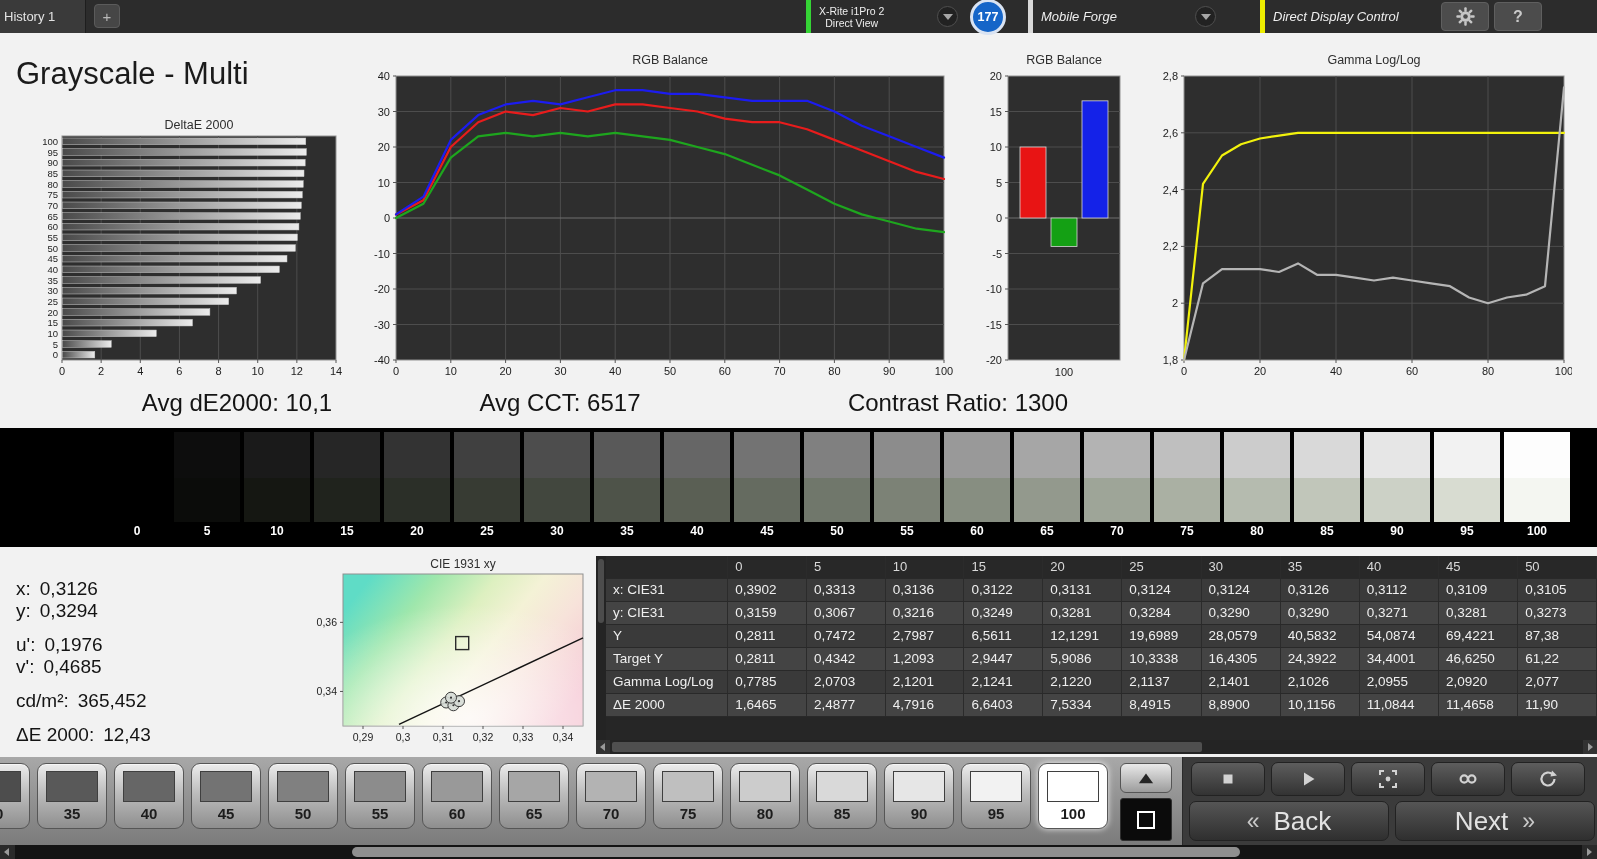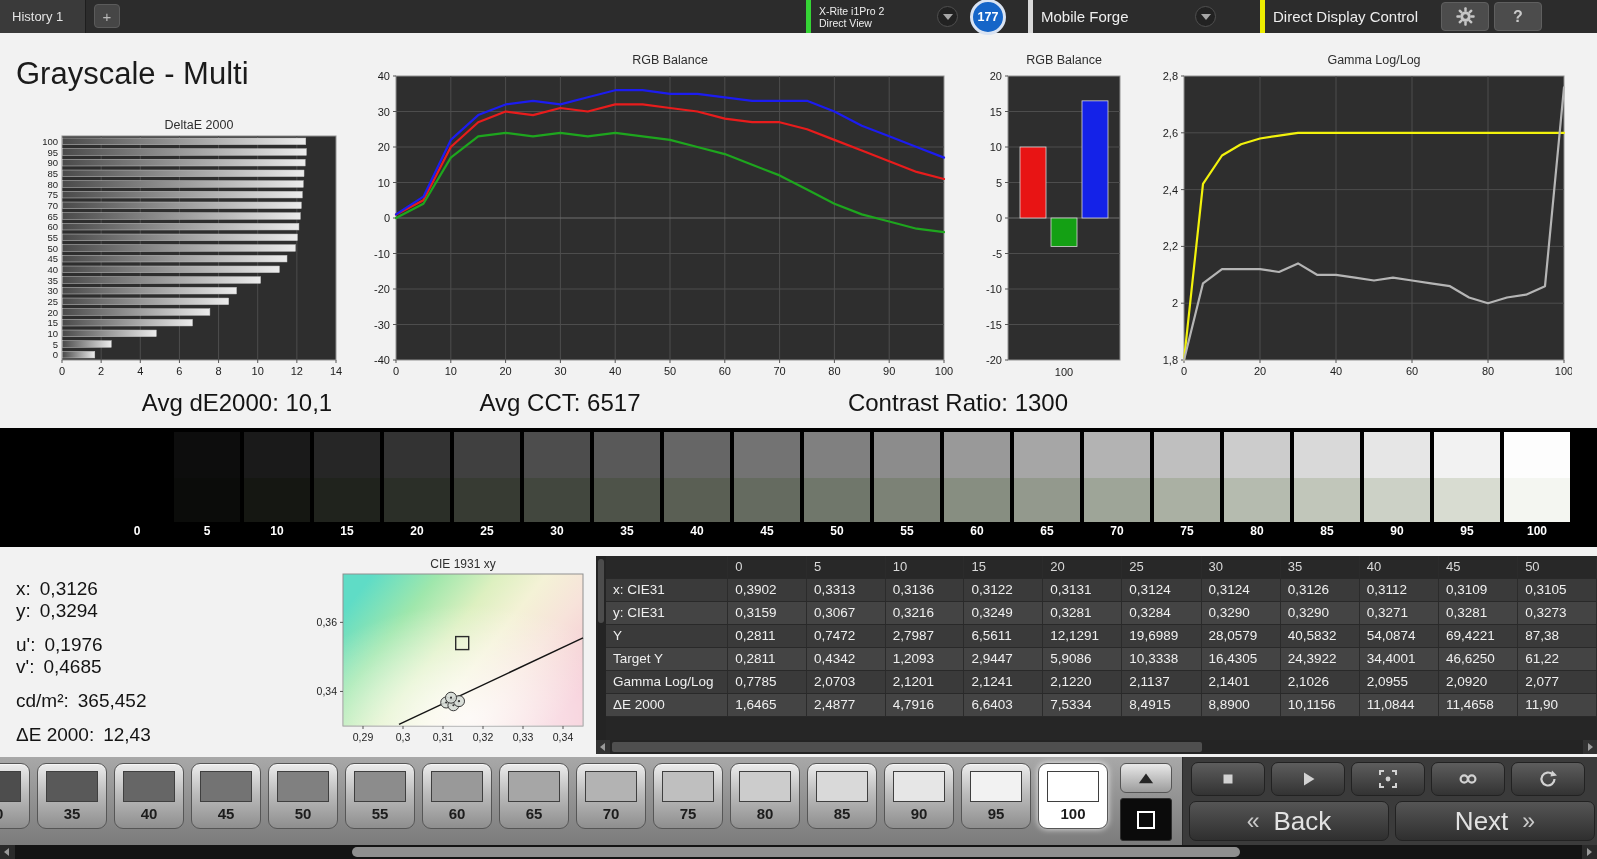--- a/index.html
+++ b/index.html
@@ -3,27 +3,27 @@
 <meta charset="utf-8">
 <style>
   * { margin:0; padding:0; box-sizing:border-box; }
   html,body { width:1597px; height:859px; }
   body { font-family:"Liberation Sans", sans-serif; background:#f2f2f2; overflow:hidden; }
   .app { position:relative; width:1597px; height:859px; background:#f2f2f2; overflow:hidden; }
 
   
   .topbar { position:absolute; left:0; top:0; width:1597px; height:33px; background:#2c2c2c; }
   .tab { position:absolute; left:0; top:0; height:33px; width:86px; background:#3a3a3a; border-right:1px solid #1e1e1e;
-         color:#e3e3e3; font-size:13px; line-height:33px; padding-left:12px; cursor:default; }
+         color:#e3e3e3; font-size:13px; line-height:33px; padding-left:4px; cursor:default; }
   .addtab { position:absolute; left:94px; top:4px; width:26px; height:24px; background:#464646; border:1px solid #5b5b5b;
             border-radius:4px; color:#b9b9b9; font-size:15px; line-height:21px; text-align:center; }
-  .dd { position:absolute; top:0; height:33px; display:flex; align-items:center; color:#eee; }
+  .dd { position:absolute; top:0; height:33px; display:flex; align-items:center; color:#eee;text-align:center; }
   .accent { width:5px; height:33px; margin-right:8px; flex:none; }
   .dd-lines { display:flex; flex-direction:column; justify-content:center; line-height:12px; font-size:10.5px; }
-  .dd-label { font-size:15px; }
+  .dd-label { font-size:13px;font-style:italic; }
   .chev-circle { width:21px; height:21px; border-radius:50%; background:#222; border:1px solid #4f4f4f;
                  margin-left:auto; display:flex; align-items:center; justify-content:center; flex:none; }
   .chev-tri { width:0; height:0; border-left:5px solid transparent; border-right:5px solid transparent; border-top:6px solid #a6a6a6; }
   .dd-meter  { left:806px;  width:152px; }
   .dd-source { left:1028px; width:188px; }
   .dd-display{ left:1260px; width:208px; }
   .badge { position:absolute; left:970px; top:-1px; width:36px; height:36px; border-radius:50%; background:#1565c8;
            border:3px solid #d9e3f2; color:#fff; font-size:12.5px; font-weight:bold; display:flex; align-items:center; justify-content:center; }
   .iconbtn { position:absolute; top:2px; width:48px; height:29px; background:#4c4c4c; border:1px solid #5f5f5f; border-radius:4px;
              display:flex; align-items:center; justify-content:center; color:#cacaca; font-size:16px; font-weight:bold; }

